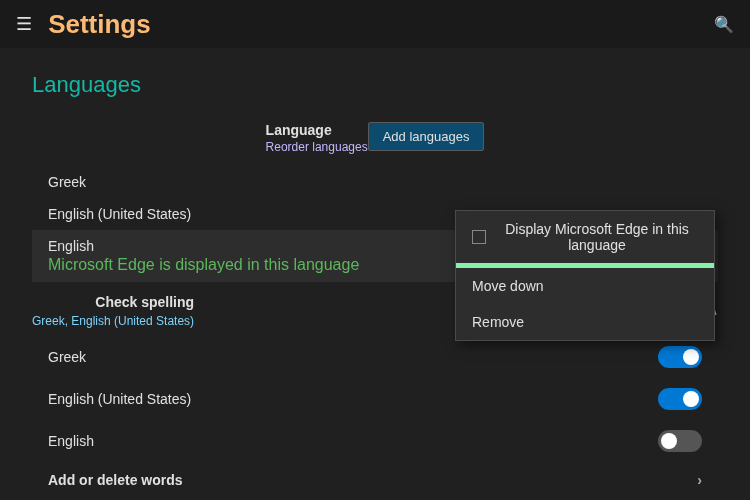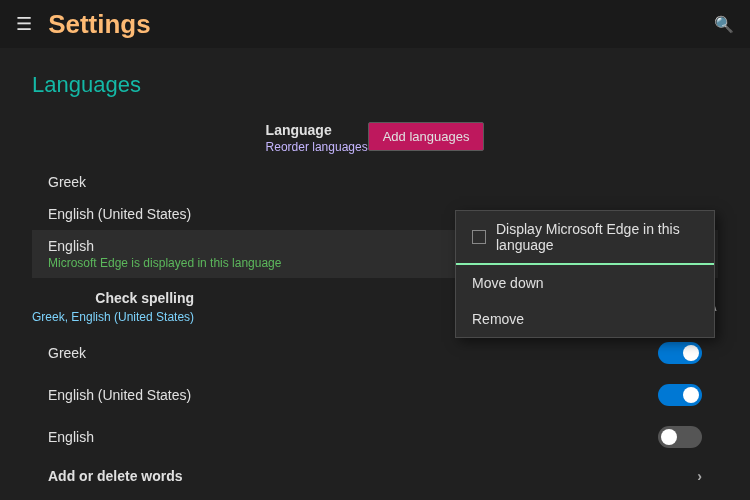--- a/index.html
+++ b/index.html
@@ -64,21 +64,21 @@
       font-weight: 600;
       color: #e0e0e0;
     }
     .reorder-link {
       font-size: 12px;
       color: #c4b5fd;
       cursor: pointer;
       margin-top: 2px;
     }
     .add-languages-btn {
-      background: #be185d;
+      background: #0c4a6e;
       border: 1px solid #5a5a5a;
       color: #e0e0e0;
       padding: 6px 14px;
       font-size: 13px;
       cursor: pointer;
       border-radius: 2px;
     }
 
     .language-list {
       margin-top: 12px;
@@ -88,21 +88,21 @@
       font-size: 14px;
       color: #e0e0e0;
       cursor: pointer;
       display: flex;
       flex-direction: column;
     }
     .language-item.active {
       background: #2d2d2d;
     }
     .language-sub-text {
-      font-size: 12px;
+      font-size: 16px;
       color: #5cb85c;
       margin-top: 2px;
     }
 
     
     .spell-section-header {
       display: flex;
       align-items: center;
       justify-content: space-between;
       margin-top: 8px;
@@ -197,21 +197,22 @@
     .context-menu-item {
       padding: 10px 16px;
       font-size: 14px;
       color: #e0e0e0;
       cursor: pointer;
       display: flex;
       align-items: center;
       gap: 10px;
     }
     .context-menu-item.display-option {
-      border-bottom: 2px solid #86efac;
+      border-bottom: 5px solid #86efac;
+      text-align: center;
     }
     .checkbox-box {
       width: 14px;
       height: 14px;
       border: 1px solid #888;
       background: transparent;
       flex-shrink: 0;
       display: inline-block;
     }
   </style>

